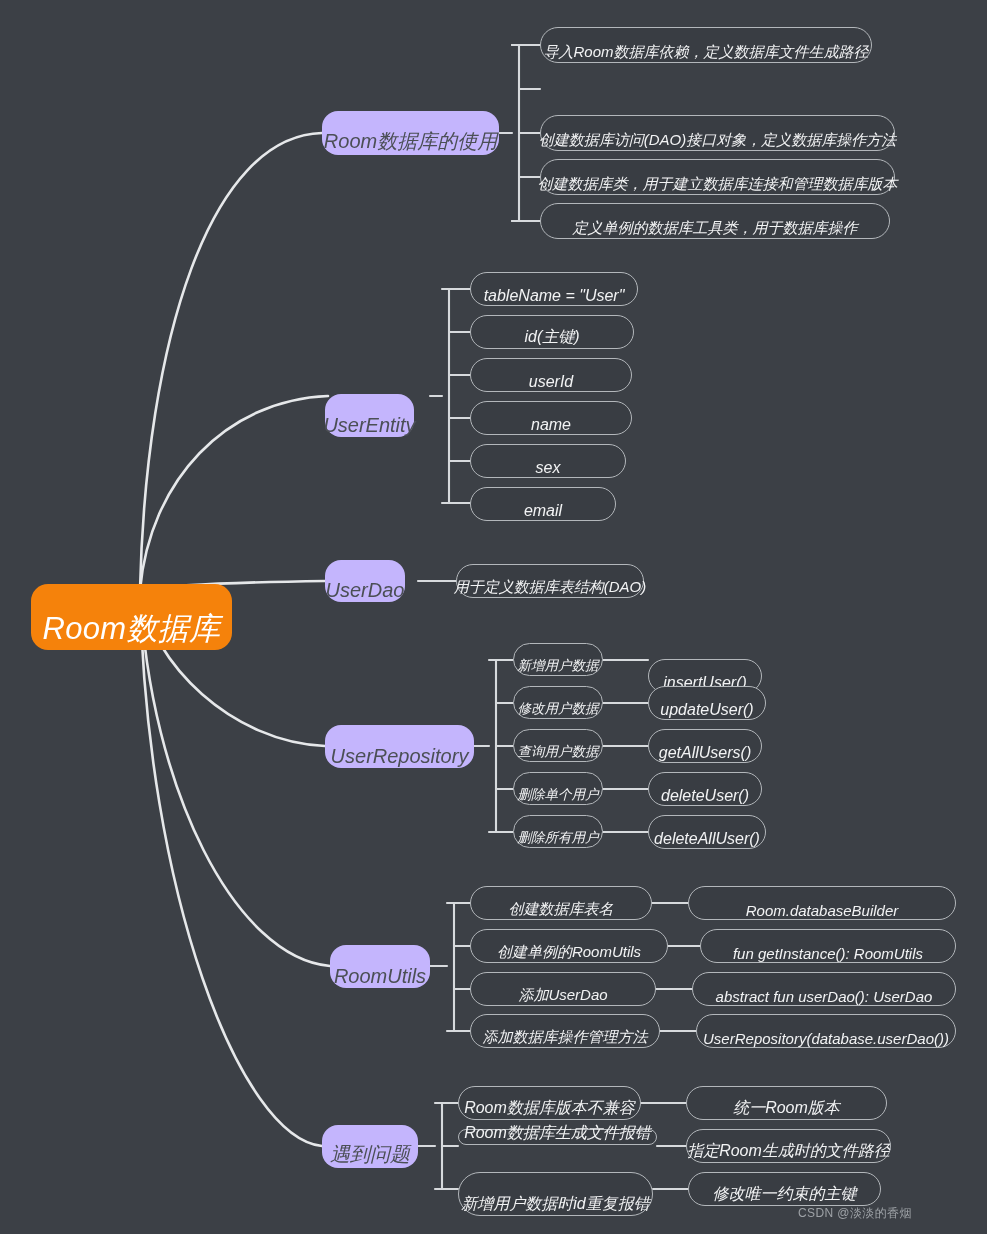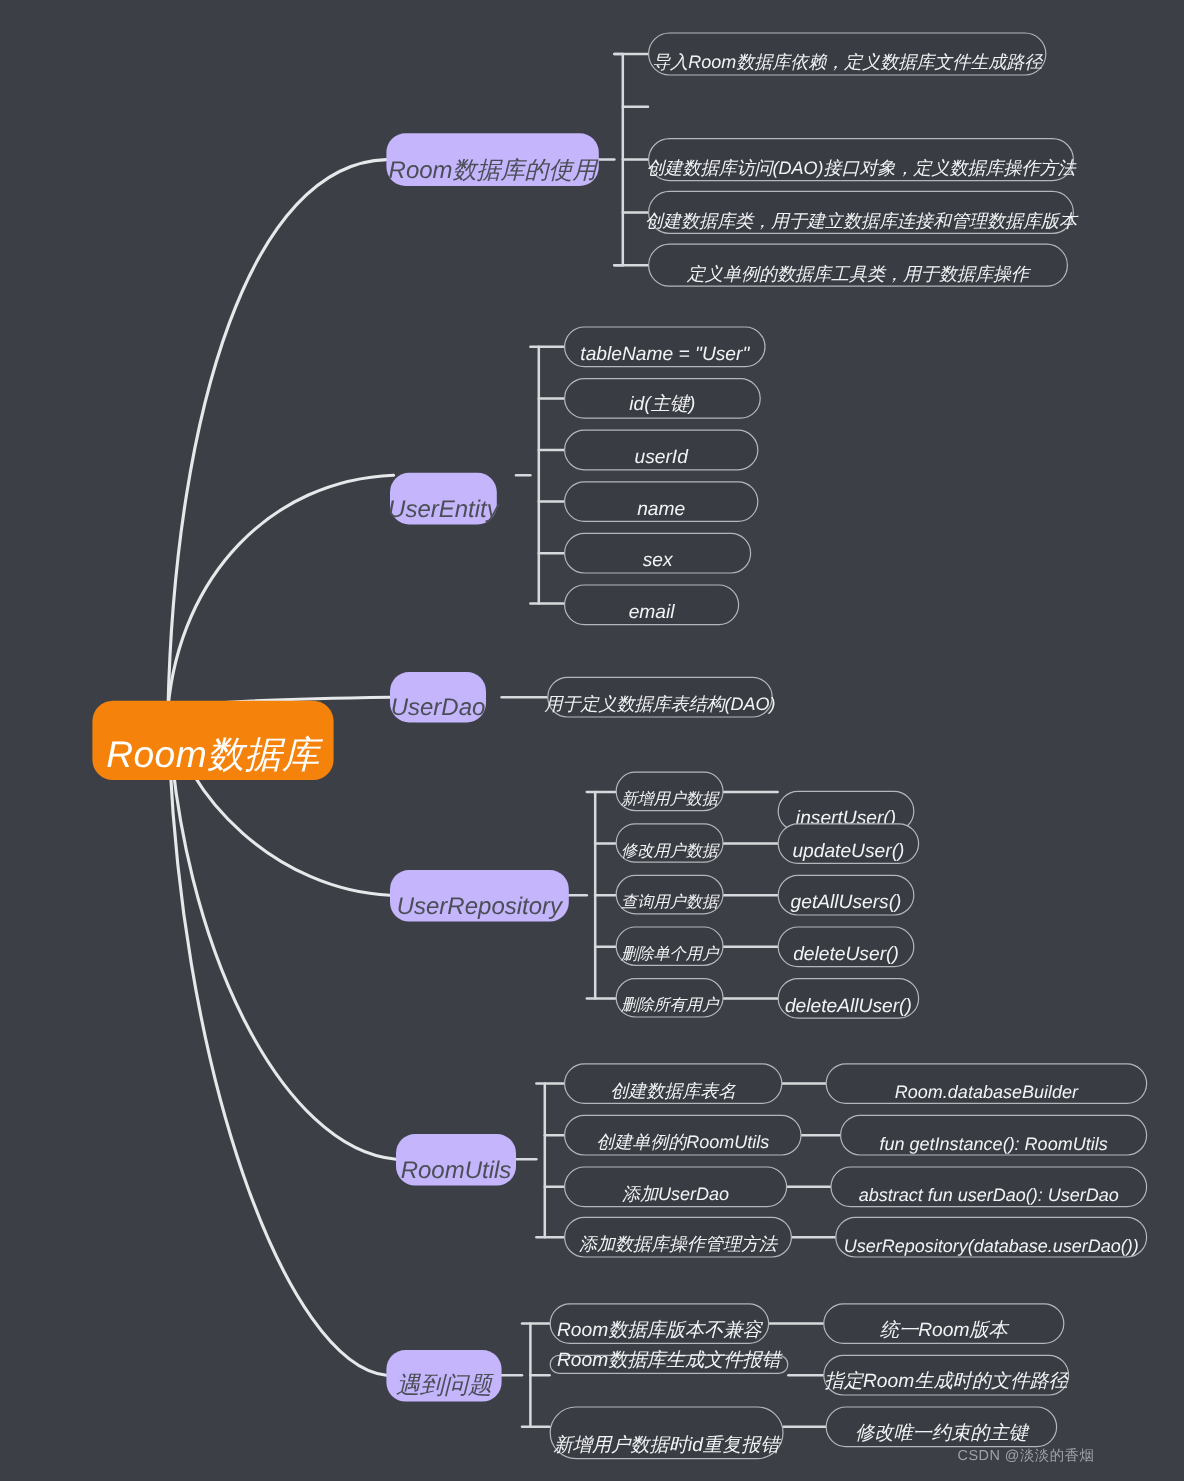--- a/index.html
+++ b/index.html
@@ -133,21 +133,21 @@
       <path d="M442,1103 L442,1189"></path>
       <path d="M435,1103 L458,1103"></path>
       <path d="M442,1146 L458,1146"></path>
       <path d="M435,1189 L458,1189"></path>
       <path d="M641,1103 L686,1103"></path>
       <path d="M657,1146 L686,1146"></path>
       <path d="M653,1189 L688,1189"></path>
     </g>
   </svg>
 
-  <div class="node root" style="left:31px; top:584px; width:201px; height:66px;margin-left:46px;">
+  <div class="node root" style="left:31px; top:584px; width:201px; height:66px;">
     <span>Room数据库</span>
   </div>
 
   <div class="node l1" style="left:322px; top:111px; width:177px; height:44px;">
     <span>Room数据库的使用</span>
   </div>
   <div class="node l2" style="left:540px; top:27px; width:332px; height:36px;">
     <span>导入Room数据库依赖，定义数据库文件生成路径</span>
   </div>
   <div class="node l2" style="left:540px; top:115px; width:355px; height:36px;">

